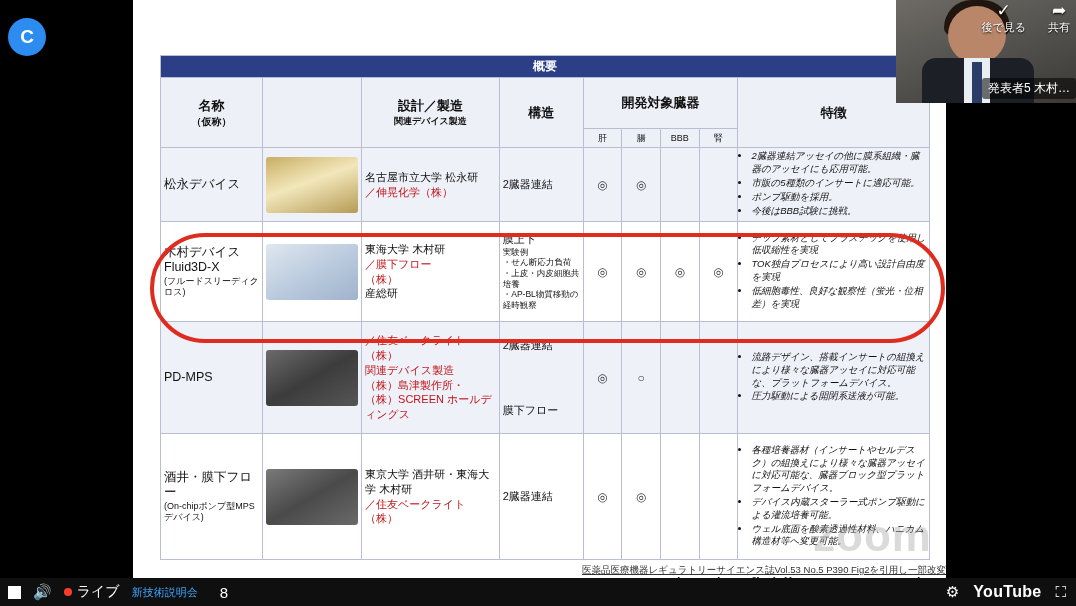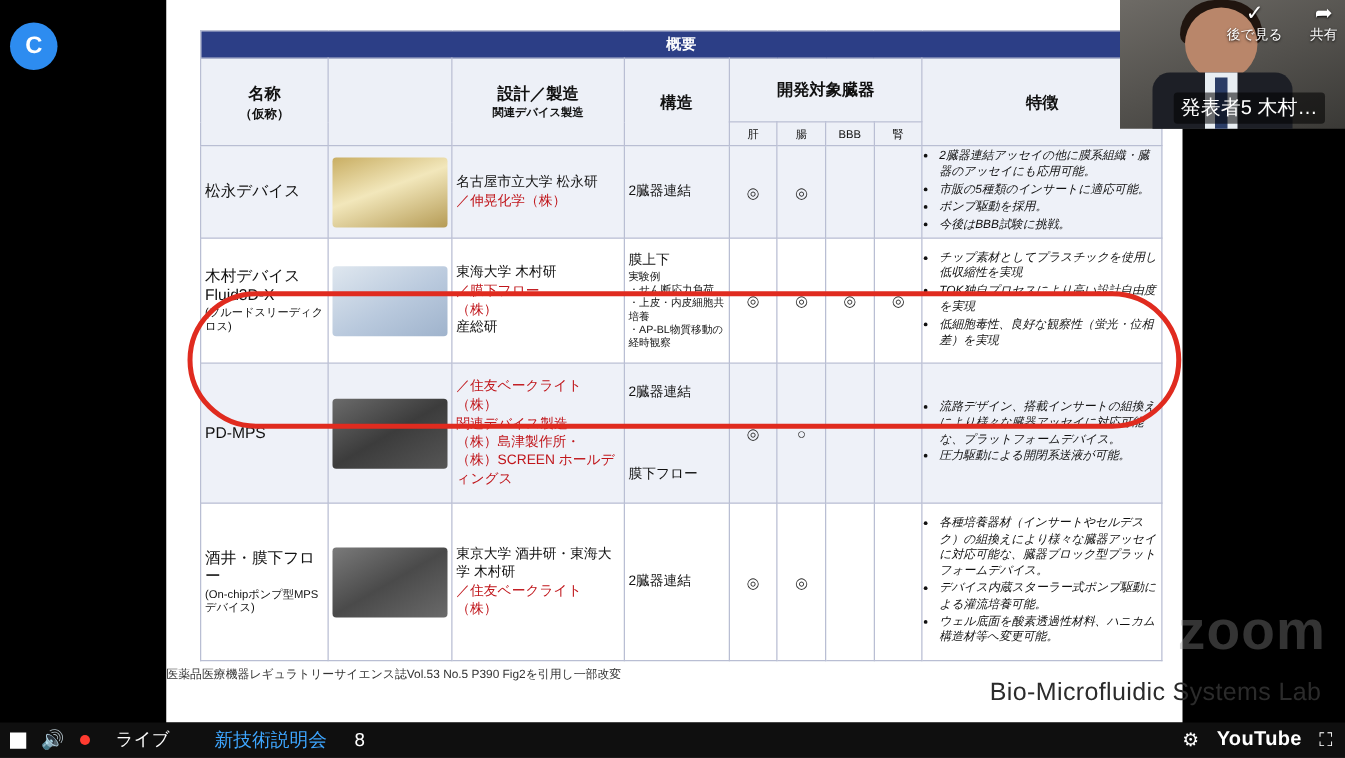--- a/index.html
+++ b/index.html
@@ -3,21 +3,21 @@
 <meta charset="utf-8">
 <style>
   html,body{margin:0;padding:0;background:#000;}
   body{width:1076px;height:606px;overflow:hidden;font-family:"Liberation Sans",sans-serif;}
   .stage{position:relative;width:1076px;height:606px;background:#000;overflow:hidden;}
 
   
   .slide{position:absolute;left:133px;top:0;width:813px;height:578px;background:#ffffff;}
   .slide-title{position:absolute;left:0;top:0;width:813px;height:30px;background:#e8e8ef;
     display:flex;align-items:center;justify-content:center;color:#1b1b5a;font-weight:bold;font-size:21px;letter-spacing:.5px;}
-  .slide-inner{position:absolute;left:0;top:16px;width:942px;height:548px;}
+  .slide-inner{position:absolute;left:0;top:47px;width:813px;height:548px;}
 
   
   .tbl{position:absolute;left:27px;top:8px;width:770px;border-collapse:collapse;table-layout:fixed;font-size:11px;color:#111;}
   .tbl td,.tbl th{border:1px solid #b9bed3;vertical-align:middle;padding:2px 3px;}
   .hdr-gaiyou{background:#2c3e86;color:#fff;text-align:center;font-size:12px;font-weight:bold;height:16px;}
   .hdr{background:#edf0f7;text-align:center;font-weight:bold;font-size:13px;height:46px;color:#111;}
   .subhdr{background:#edf0f7;text-align:center;font-size:9px;height:14px;font-weight:normal;}
   .rowA{background:#ffffff;}
   .rowB{background:#eef1f8;}
   .c-name{font-size:12.5px;line-height:1.25;padding-left:6px;margin-top:16px;}
@@ -28,50 +28,50 @@
   .c-struct .tiny{font-size:8.5px;line-height:1.25;display:block;}
   .c-feat{font-size:9.5px;line-height:1.35;padding-left:2px;color:#111;font-style:italic;}
   .c-feat ul{margin:0;padding-left:10px;}
   .c-feat li{margin:0 0 1px 0;}
   .circ{text-align:center;font-size:12px;color:#333;}
   .photo{height:56px;width:100%;border-radius:3px;}
   .ph1{background:linear-gradient(160deg,#cdb46a,#efe3b4 45%,#bfa濃);background:linear-gradient(160deg,#c9ae63,#f2e7bb 45%,#b59b55);}
   .ph2{background:linear-gradient(150deg,#dfe7ef,#b9c9dd 55%,#9fb3cc);}
   .ph3{background:linear-gradient(150deg,#6b6b6b,#3c3c3c 50%,#565656);}
   .ph4{background:linear-gradient(150deg,#7a7a7a,#4a4a4a 50%,#6a6a6a);}
-  .footnote{position:absolute;left:0;bottom:18px;width:813px;text-align:left;font-size:9.5px;color:#333;}
+  .footnote{position:absolute;left:0;bottom:18px;width:813px;text-align:right;font-size:9.5px;color:#333;text-decoration:underline;}
   .labfoot{position:absolute;right:18px;bottom:-2px;font-size:20px;color:#2b2b2b;letter-spacing:.3px;}
   .zoomwm{position:absolute;right:14px;bottom:34px;font-size:44px;color:rgba(150,150,150,.35);font-weight:bold;letter-spacing:1px;}
   .highlight{position:absolute;left:150px;top:233px;width:795px;height:110px;border:4px solid #e02b1f;border-radius:55px;box-sizing:border-box;pointer-events:none;}
 
   
   .avatar{position:absolute;left:8px;top:18px;width:38px;height:38px;border-radius:50%;background:#2d8cf0;color:#fff;
     display:flex;align-items:center;justify-content:center;font-size:19px;font-weight:bold;}
   .vidtitle{position:absolute;left:58px;top:20px;color:#fff;font-size:17px;white-space:nowrap;text-shadow:0 1px 2px #000;}
 
   
   .thumb{position:absolute;right:0;top:0;width:180px;height:103px;background:linear-gradient(160deg,#6e6b66,#3a3936);overflow:hidden;}
   .thumb .head{position:absolute;left:52px;top:6px;width:58px;height:58px;border-radius:50%;background:#b9866a;}
   .thumb .hair{position:absolute;left:48px;top:0px;width:66px;height:36px;border-radius:33px 33px 10px 10px;background:#20150f;}
   .thumb .body{position:absolute;left:26px;top:58px;width:112px;height:48px;background:#1d1f26;border-radius:14px 14px 0 0;}
   .thumb .shirt{position:absolute;left:68px;top:58px;width:26px;height:46px;background:#e9eef3;}
   .thumb .tie{position:absolute;left:76px;top:62px;width:10px;height:42px;background:#2b3d66;}
-  .thumb-name{position:absolute;right:16px;bottom:4px;background:rgba(0,0,0,.55);color:#fff;font-size:16px;padding:2px 6px;border-radius:3px;white-space:nowrap;}
+  .thumb-name{position:absolute;right:0;bottom:4px;background:rgba(0,0,0,.55);color:#fff;font-size:12px;padding:2px 6px;border-radius:3px;white-space:nowrap;}
   .tactions{position:absolute;right:6px;top:2px;display:flex;gap:22px;color:#fff;font-size:11px;text-align:center;}
   .tact{display:flex;flex-direction:column;align-items:center;text-shadow:0 1px 2px #000;}
   .tact .glyph{font-size:17px;line-height:18px;}
 
   
   .ctrl{position:absolute;left:0;bottom:0;width:1076px;height:28px;background:#0f0f0f;display:flex;align-items:center;color:#fff;}
   .ctrl .grp{display:flex;align-items:center;gap:12px;padding-left:8px;}
   .rec{width:13px;height:13px;background:#fff;}
   .vol{font-size:15px;}
-  .live{display:flex;align-items:center;gap:21px;font-size:14px;color:#fff;}
+  .live{display:flex;align-items:center;gap:5px;font-size:14px;color:#fff;}
   .livedot{width:8px;height:8px;border-radius:50%;background:#ff3b30;display:inline-block;}
-  .livetitle{color:#3ea6ff;font-size:15px;margin-left:24px;}
+  .livetitle{color:#3ea6ff;font-size:11px;}
   .count{font-size:15px;color:#fff;margin-left:10px;}
   .right{margin-left:auto;display:flex;align-items:center;gap:14px;padding-right:10px;}
   .gear{font-size:15px;}
   .yt{font-size:16px;font-weight:bold;letter-spacing:.3px;}
   .fs{font-size:15px;}
 
   .sidefill{position:absolute;left:0;top:0;width:133px;height:578px;background:#000;}
   .sidefill2{position:absolute;left:946px;top:103px;width:130px;height:475px;background:#000;}
 </style>
 </head>

